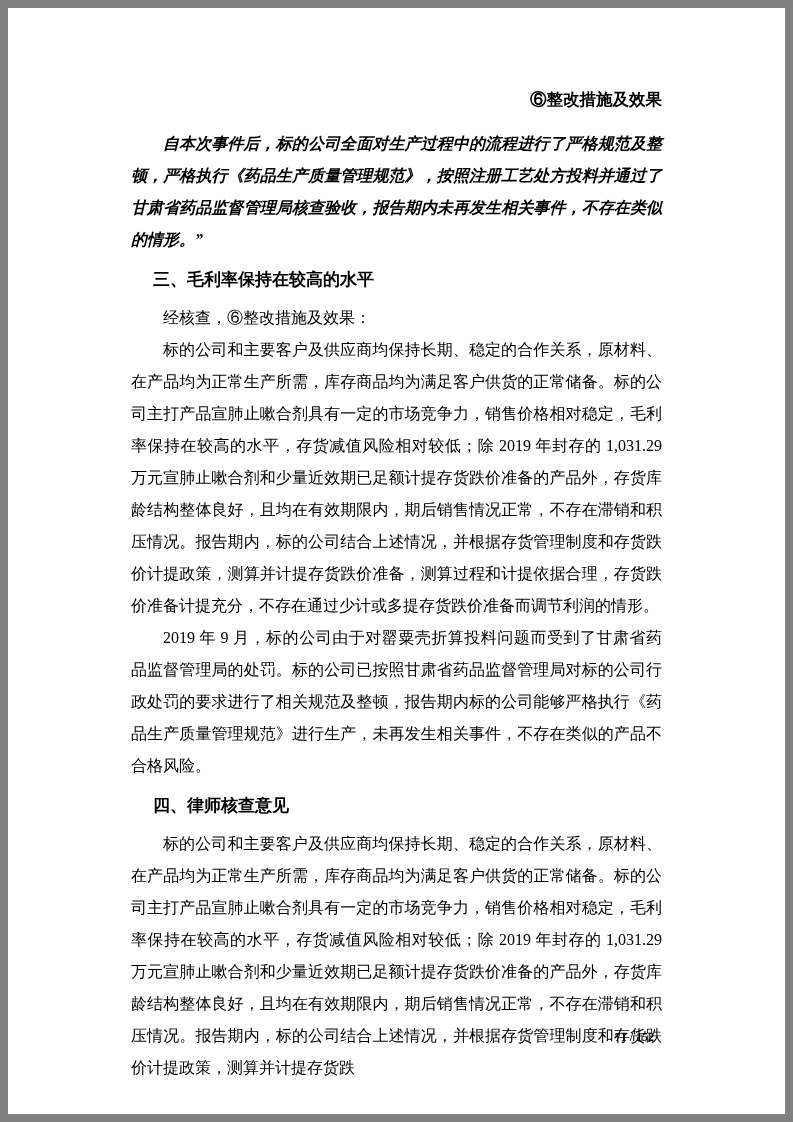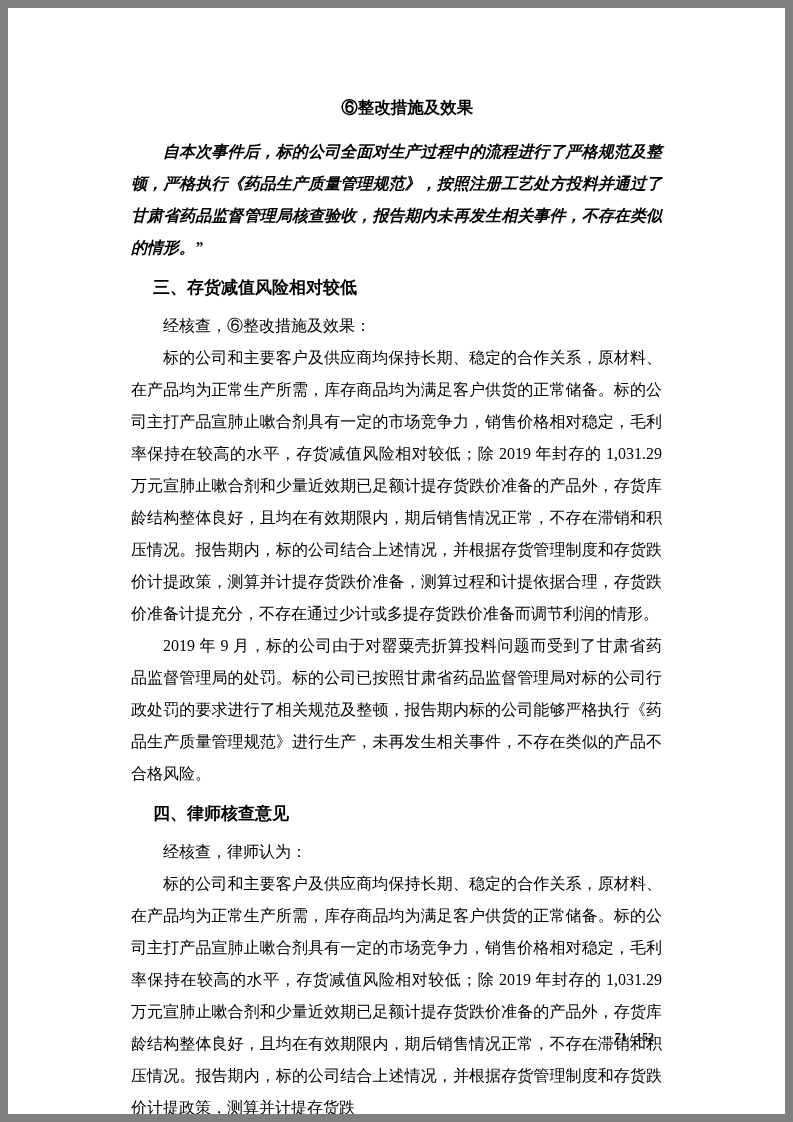--- a/index.html
+++ b/index.html
@@ -14,22 +14,22 @@
     overflow:hidden;
     color:#000;
   }
   .content{
     position:absolute;
     left:123px;right:123px;top:80px;
     text-align:justify;
   }
   .h-sub{
     font-size:16.5px;line-height:24px;font-weight:bold;
-    text-indent:1.3em;margin:8px 0 14px 0;
-    text-align:center;
+    text-indent:1.3em;margin:0 0 14px 0;
+    text-align:right;
   }
   .quote{
     font-size:16px;line-height:32px;
     font-weight:bold;font-style:italic;
     text-indent:2em;margin:16px 0 10px 0;
   }
   .heading{
     font-size:17px;line-height:24px;font-weight:bold;
     text-indent:1.3em;margin:12px 0 10px 0;
     text-align:left;
@@ -48,30 +48,29 @@
 </head>
 <body>
 
 <div class="page">
   <div class="content">
 
     <p class="h-sub">⑥整改措施及效果</p>
 
     <p class="quote">自本次事件后，标的公司全面对生产过程中的流程进行了严格规范及整顿，严格执行《药品生产质量管理规范》，按照注册工艺处方投料并通过了甘肃省药品监督管理局核查验收，报告期内未再发生相关事件，不存在类似的情形。”</p>
 
-    <p class="heading">三、存货减值风险相对较低</p>
+    <p class="heading">三、毛利率保持在较高的水平</p>
 
     <p class="para">经核查，⑥整改措施及效果：</p>
 
     <p class="para">标的公司和主要客户及供应商均保持长期、稳定的合作关系，原材料、在产品均为正常生产所需，库存商品均为满足客户供货的正常储备。标的公司主打产品宣肺止嗽合剂具有一定的市场竞争力，销售价格相对稳定，毛利率保持在较高的水平，存货减值风险相对较低；除 2019 年封存的 1,031.29 万元宣肺止嗽合剂和少量近效期已足额计提存货跌价准备的产品外，存货库龄结构整体良好，且均在有效期限内，期后销售情况正常，不存在滞销和积压情况。报告期内，标的公司结合上述情况，并根据存货管理制度和存货跌价计提政策，测算并计提存货跌价准备，测算过程和计提依据合理，存货跌价准备计提充分，不存在通过少计或多提存货跌价准备而调节利润的情形。</p>
 
     <p class="para">2019 年 9 月，标的公司由于对罂粟壳折算投料问题而受到了甘肃省药品监督管理局的处罚。标的公司已按照甘肃省药品监督管理局对标的公司行政处罚的要求进行了相关规范及整顿，报告期内标的公司能够严格执行《药品生产质量管理规范》进行生产，未再发生相关事件，不存在类似的产品不合格风险。</p>
 
     <p class="heading">四、律师核查意见</p>
 
-    <p class="para">经核查，律师认为：</p>
 
     <p class="para">标的公司和主要客户及供应商均保持长期、稳定的合作关系，原材料、在产品均为正常生产所需，库存商品均为满足客户供货的正常储备。标的公司主打产品宣肺止嗽合剂具有一定的市场竞争力，销售价格相对稳定，毛利率保持在较高的水平，存货减值风险相对较低；除 2019 年封存的 1,031.29 万元宣肺止嗽合剂和少量近效期已足额计提存货跌价准备的产品外，存货库龄结构整体良好，且均在有效期限内，期后销售情况正常，不存在滞销和积压情况。报告期内，标的公司结合上述情况，并根据存货管理制度和存货跌价计提政策，测算并计提存货跌</p>
 
   </div>
 
   <div class="footer">71 / 152</div>
 </div>
 
 </body></html>

